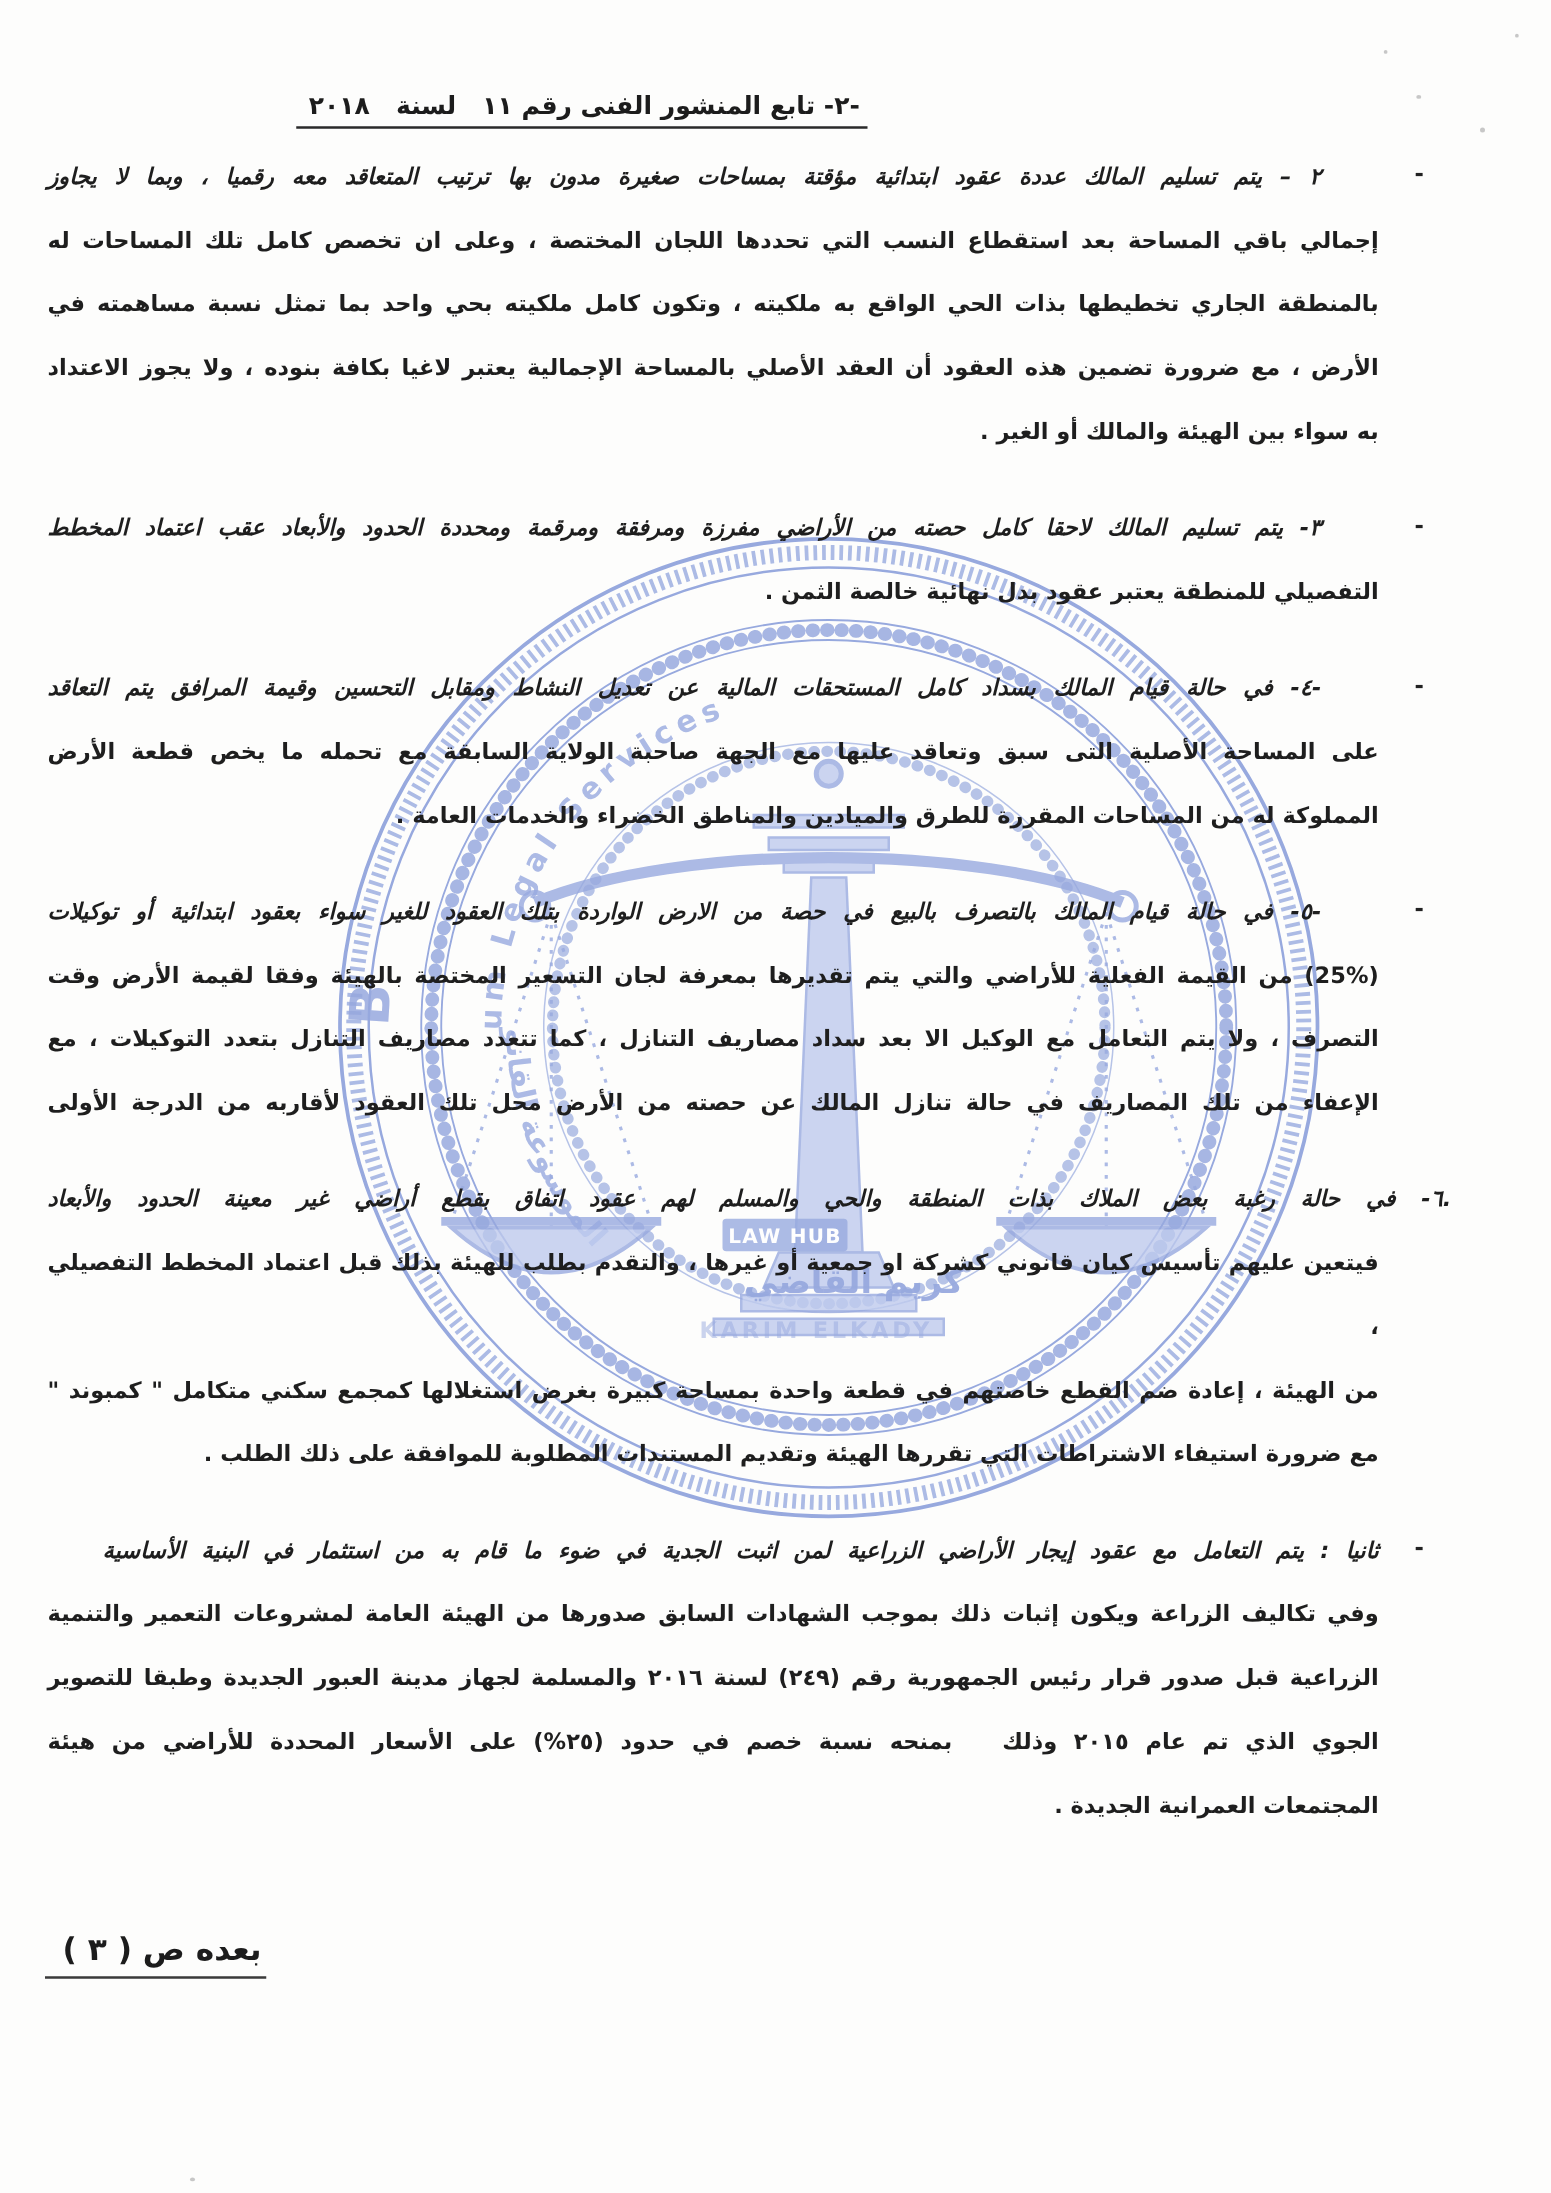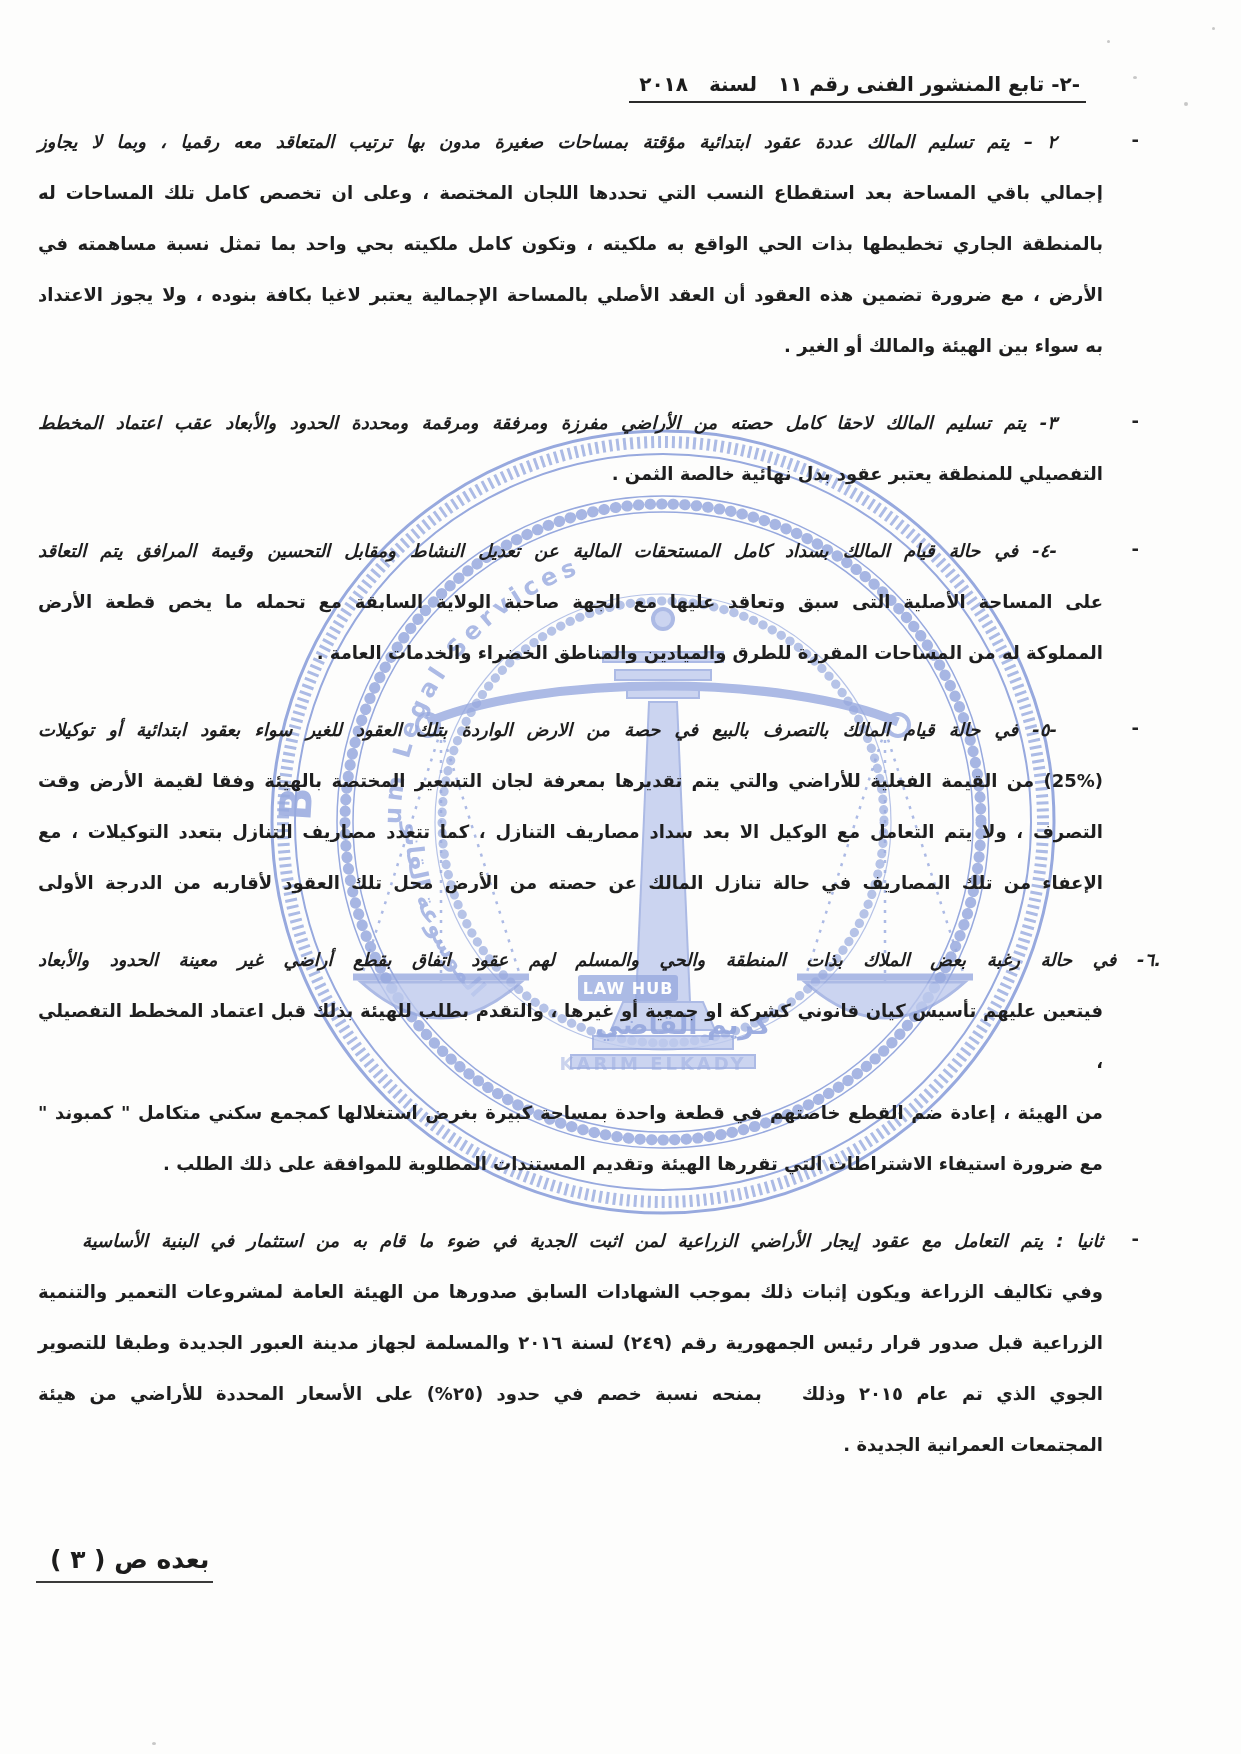--- a/index.html
+++ b/index.html
@@ -5,21 +5,21 @@
   html,body{margin:0;padding:0;}
   body{
     width:1241px;height:1754px;position:relative;overflow:hidden;
     background:#fdfdfc;
     font-family:"DejaVu Sans",sans-serif;
     color:#1c1c1c;
   }
   
   .title-wrap{
     position:absolute;top:72px;left:0;right:0;
-    text-align:right;direction:rtl;
+    text-align:center;direction:rtl;
   }
   .title-inner{
     display:inline-block;
     transform:translateX(-155px);
     font-size:20px;font-weight:bold;
     border-bottom:2px solid #2a2a2a;
     padding:0 6px 5px 10px;
     letter-spacing:.3px;
   }
   

